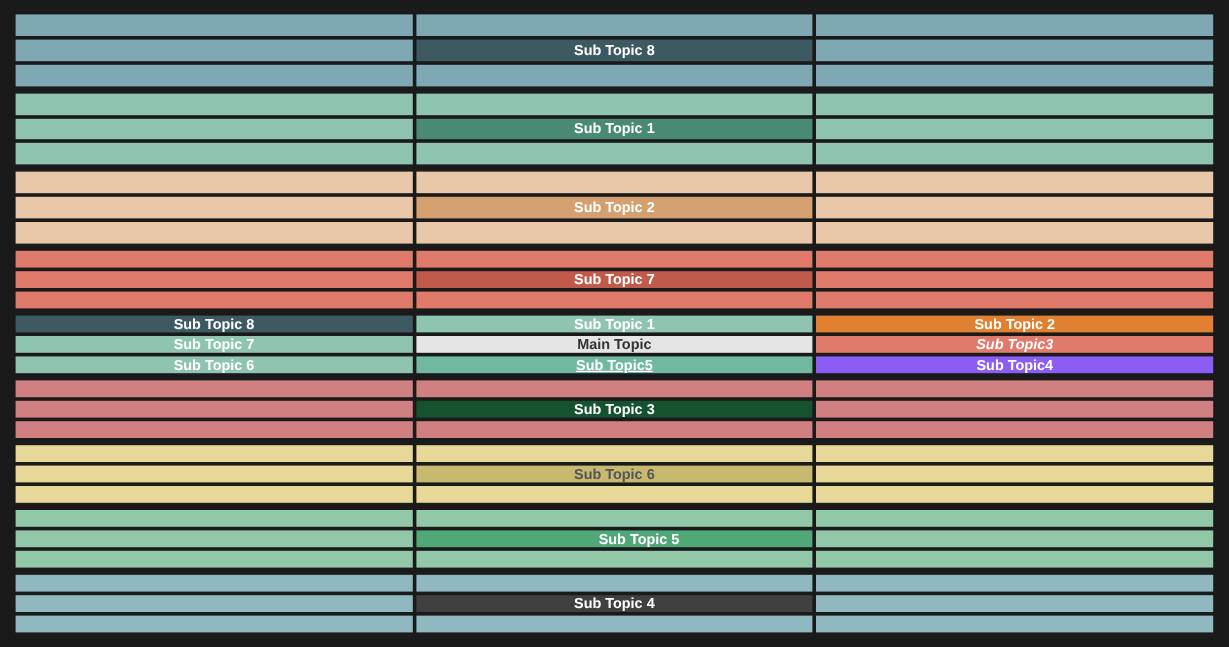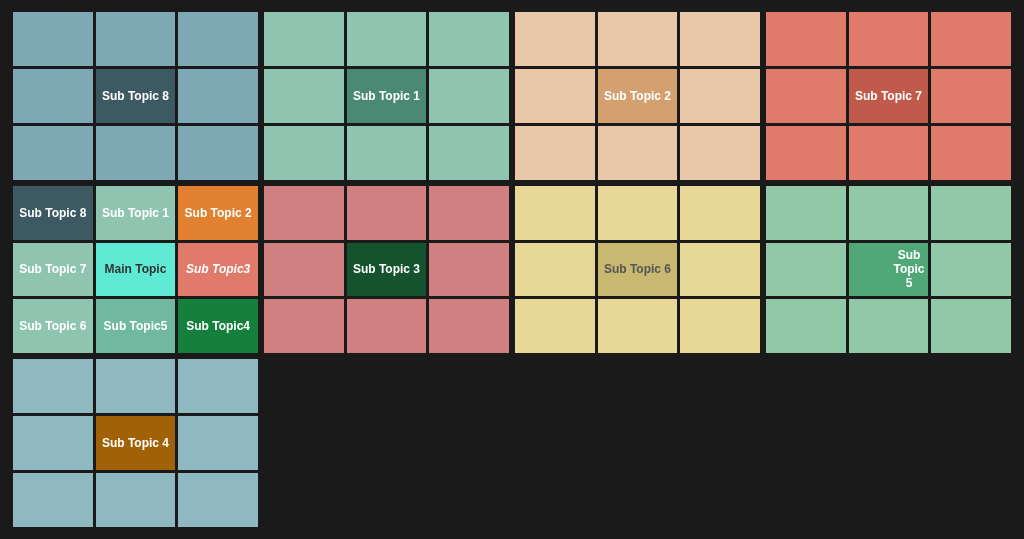--- a/index.html
+++ b/index.html
@@ -7,21 +7,21 @@
       background: #1a1a1a;
       display: flex;
       align-items: center;
       justify-content: center;
       width: 1024px;
       height: 539px;
       overflow: hidden;
     }
     .main-grid {
       display: grid;
-      grid-template-columns: repeat(4, 1fr);
+      grid-template-columns: repeat(1, 1fr);
       grid-template-rows: repeat(3, 1fr);
       gap: 6px;
       width: 1010px;
       height: 527px;
       padding: 6px;
       background: #1a1a1a;
     }
     .section {
       display: grid;
       grid-template-columns: repeat(3, 1fr);
@@ -55,39 +55,39 @@
     
     .sec-ml .cell { background: #e07a6a; }
     .sec-ml .cell.highlight { background: #c05a4a; }
 
     
     .sec-mc { display: grid; grid-template-columns: repeat(3, 1fr); grid-template-rows: repeat(3, 1fr); gap: 3px; }
     .sec-mc .cell-dark { background: #3d5a63; }
     .sec-mc .cell-sage { background: #8fc4b0; }
     .sec-mc .cell-orange { background: #e08030; }
     .sec-mc .cell-coral { background: #e07a6a; font-style: italic; }
-    .sec-mc .cell-teal { background: #15803d; }
-    .sec-mc .cell-white { background: #5eead4; color: #333; }
-    .sec-mc .cell-mint { background: #70b8a0; }
+    .sec-mc .cell-teal { background: #8b5cf6; }
+    .sec-mc .cell-white { background: #e5e5e5; color: #333; }
+    .sec-mc .cell-mint { background: #70b8a0; text-decoration: underline; }
 
     
     .sec-mr .cell { background: #d08080; }
     .sec-mr .cell.highlight { background: #14532d; }
 
     
     .sec-bl .cell { background: #e8d898; }
     .sec-bl .cell.highlight { background: #c8b870; color: #555; }
 
     
     .sec-bc .cell { background: #90c8a8; padding-left: 41px; }
     .sec-bc .cell.highlight { background: #50a878; }
 
     
     .sec-br .cell { background: #90b8c0; }
-    .sec-br .cell.highlight { background: #a16207; }
+    .sec-br .cell.highlight { background: #404040; }
   </style>
 </head>
 <body>
 
 <div class="main-grid">
 
   <div class="section sec-tl">
     <div class="cell"></div>
     <div class="cell"></div>
     <div class="cell"></div>

